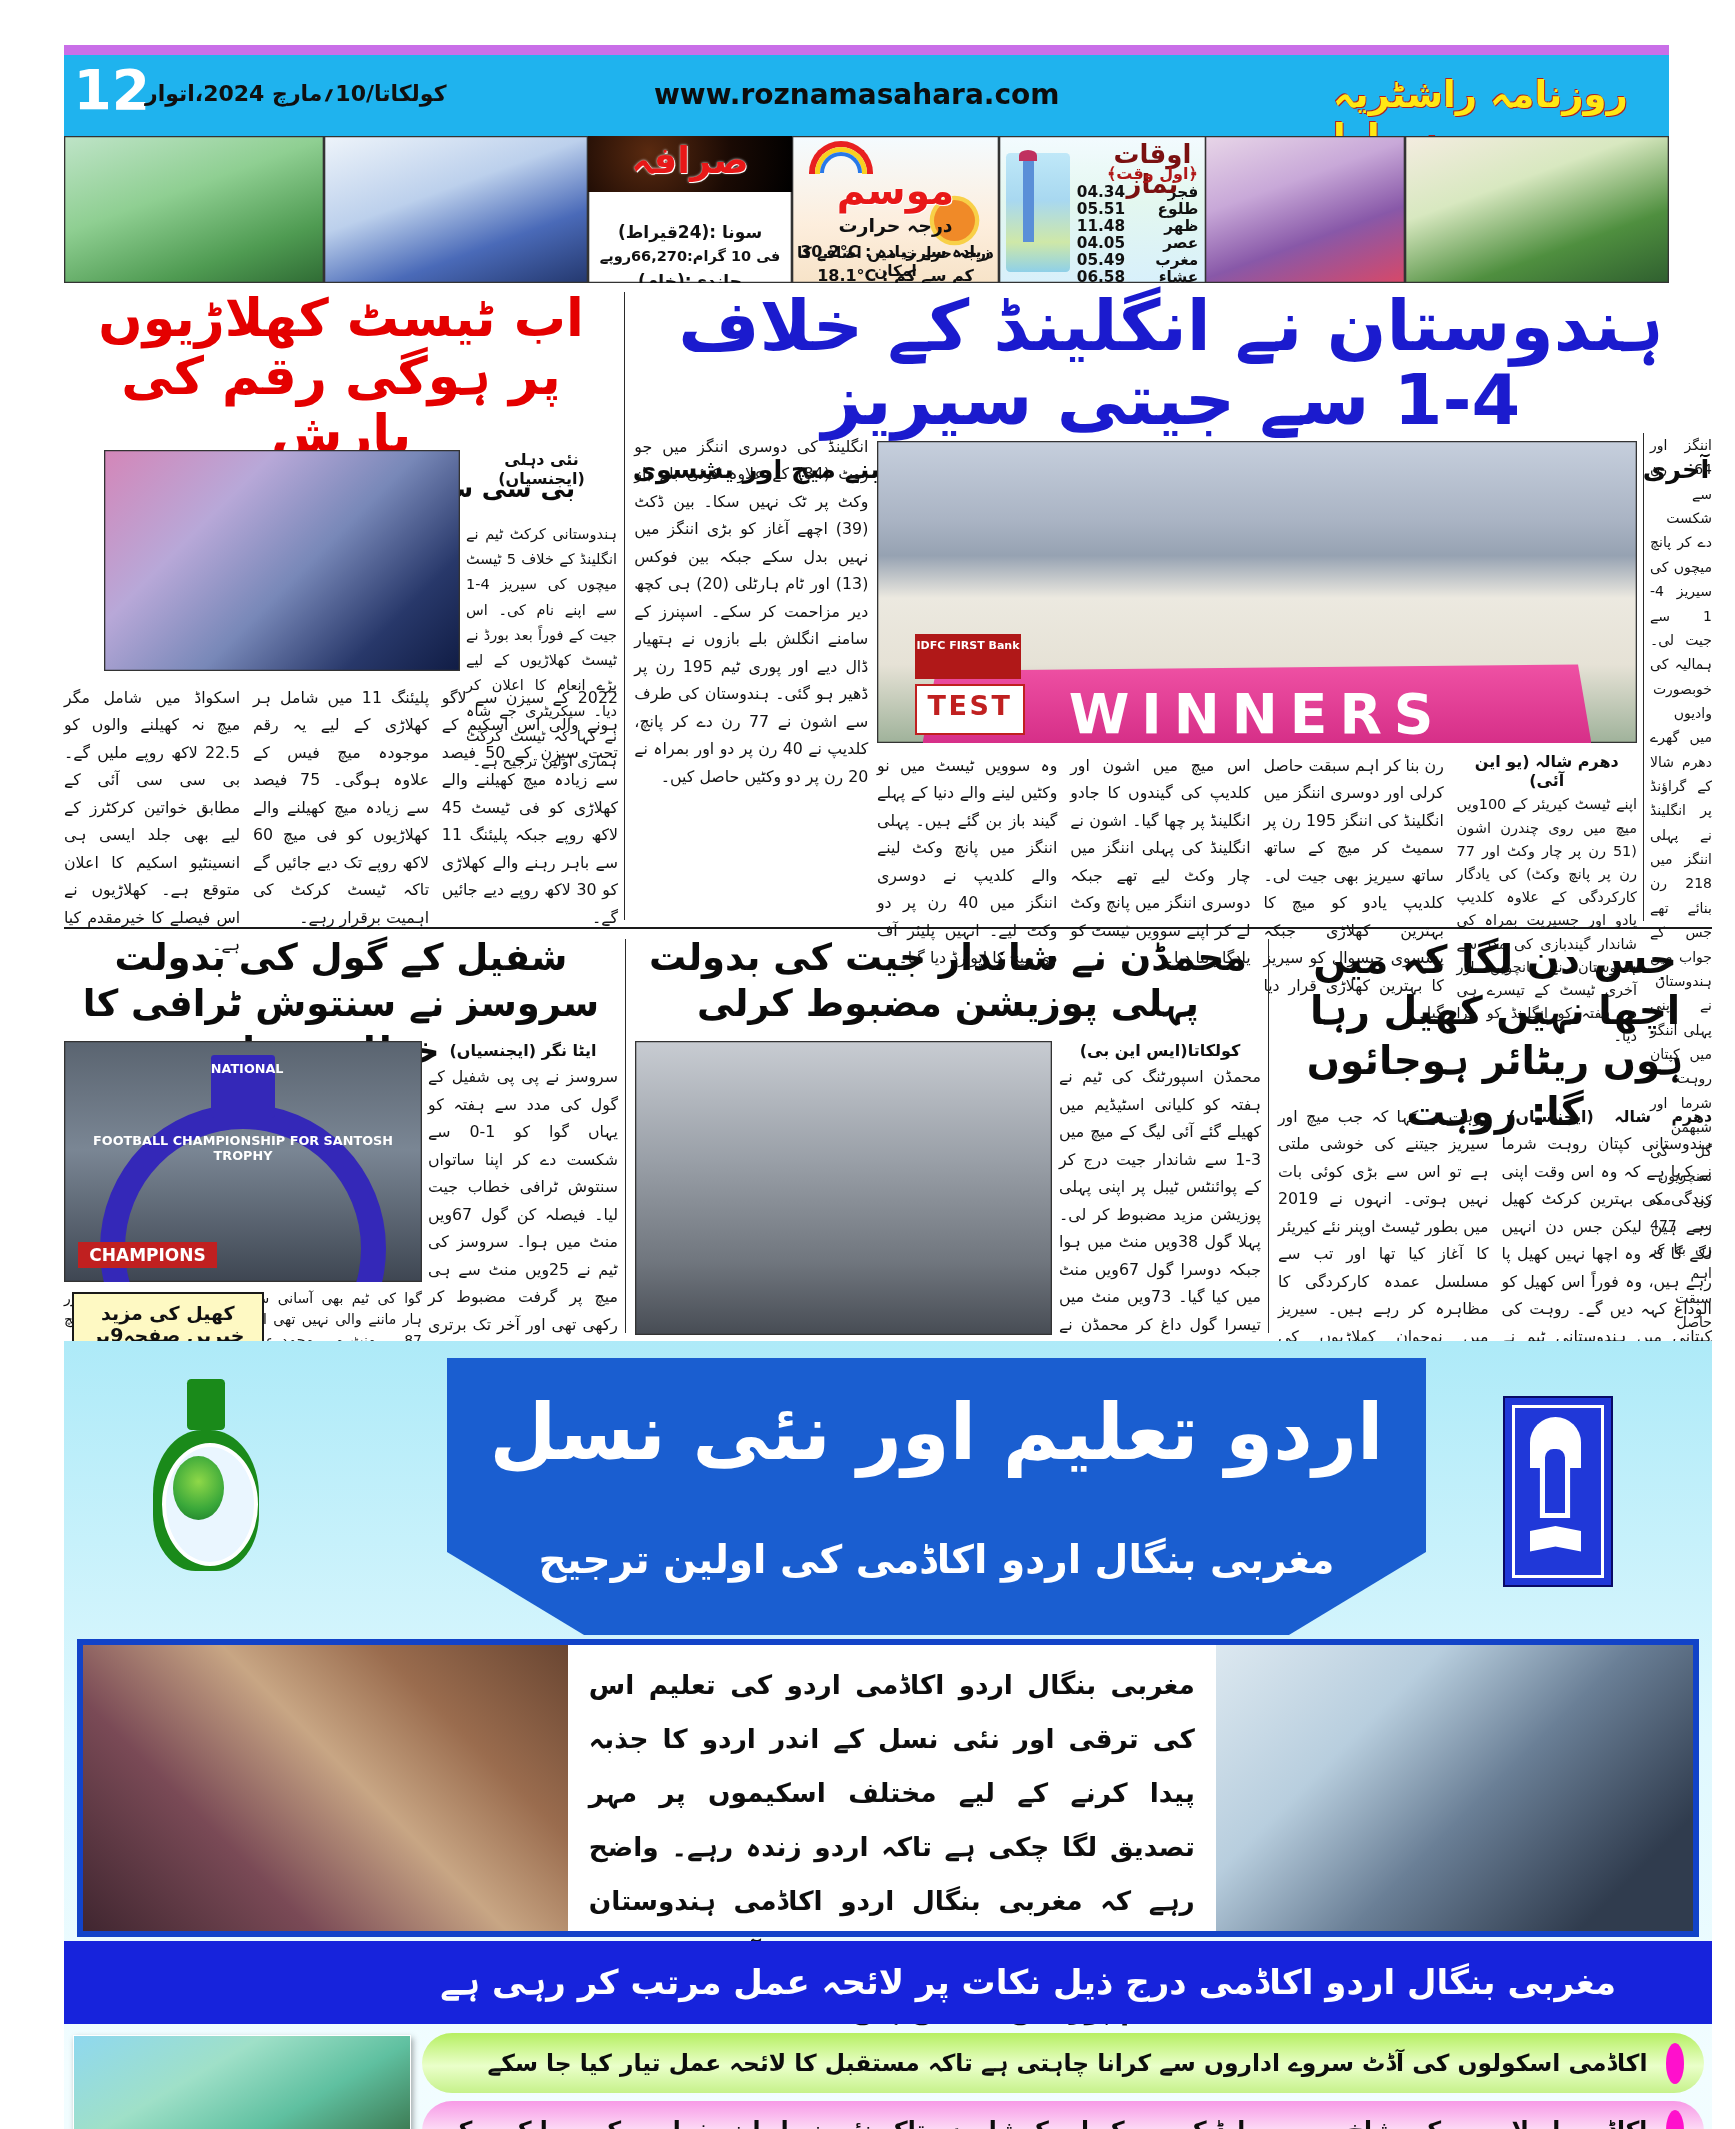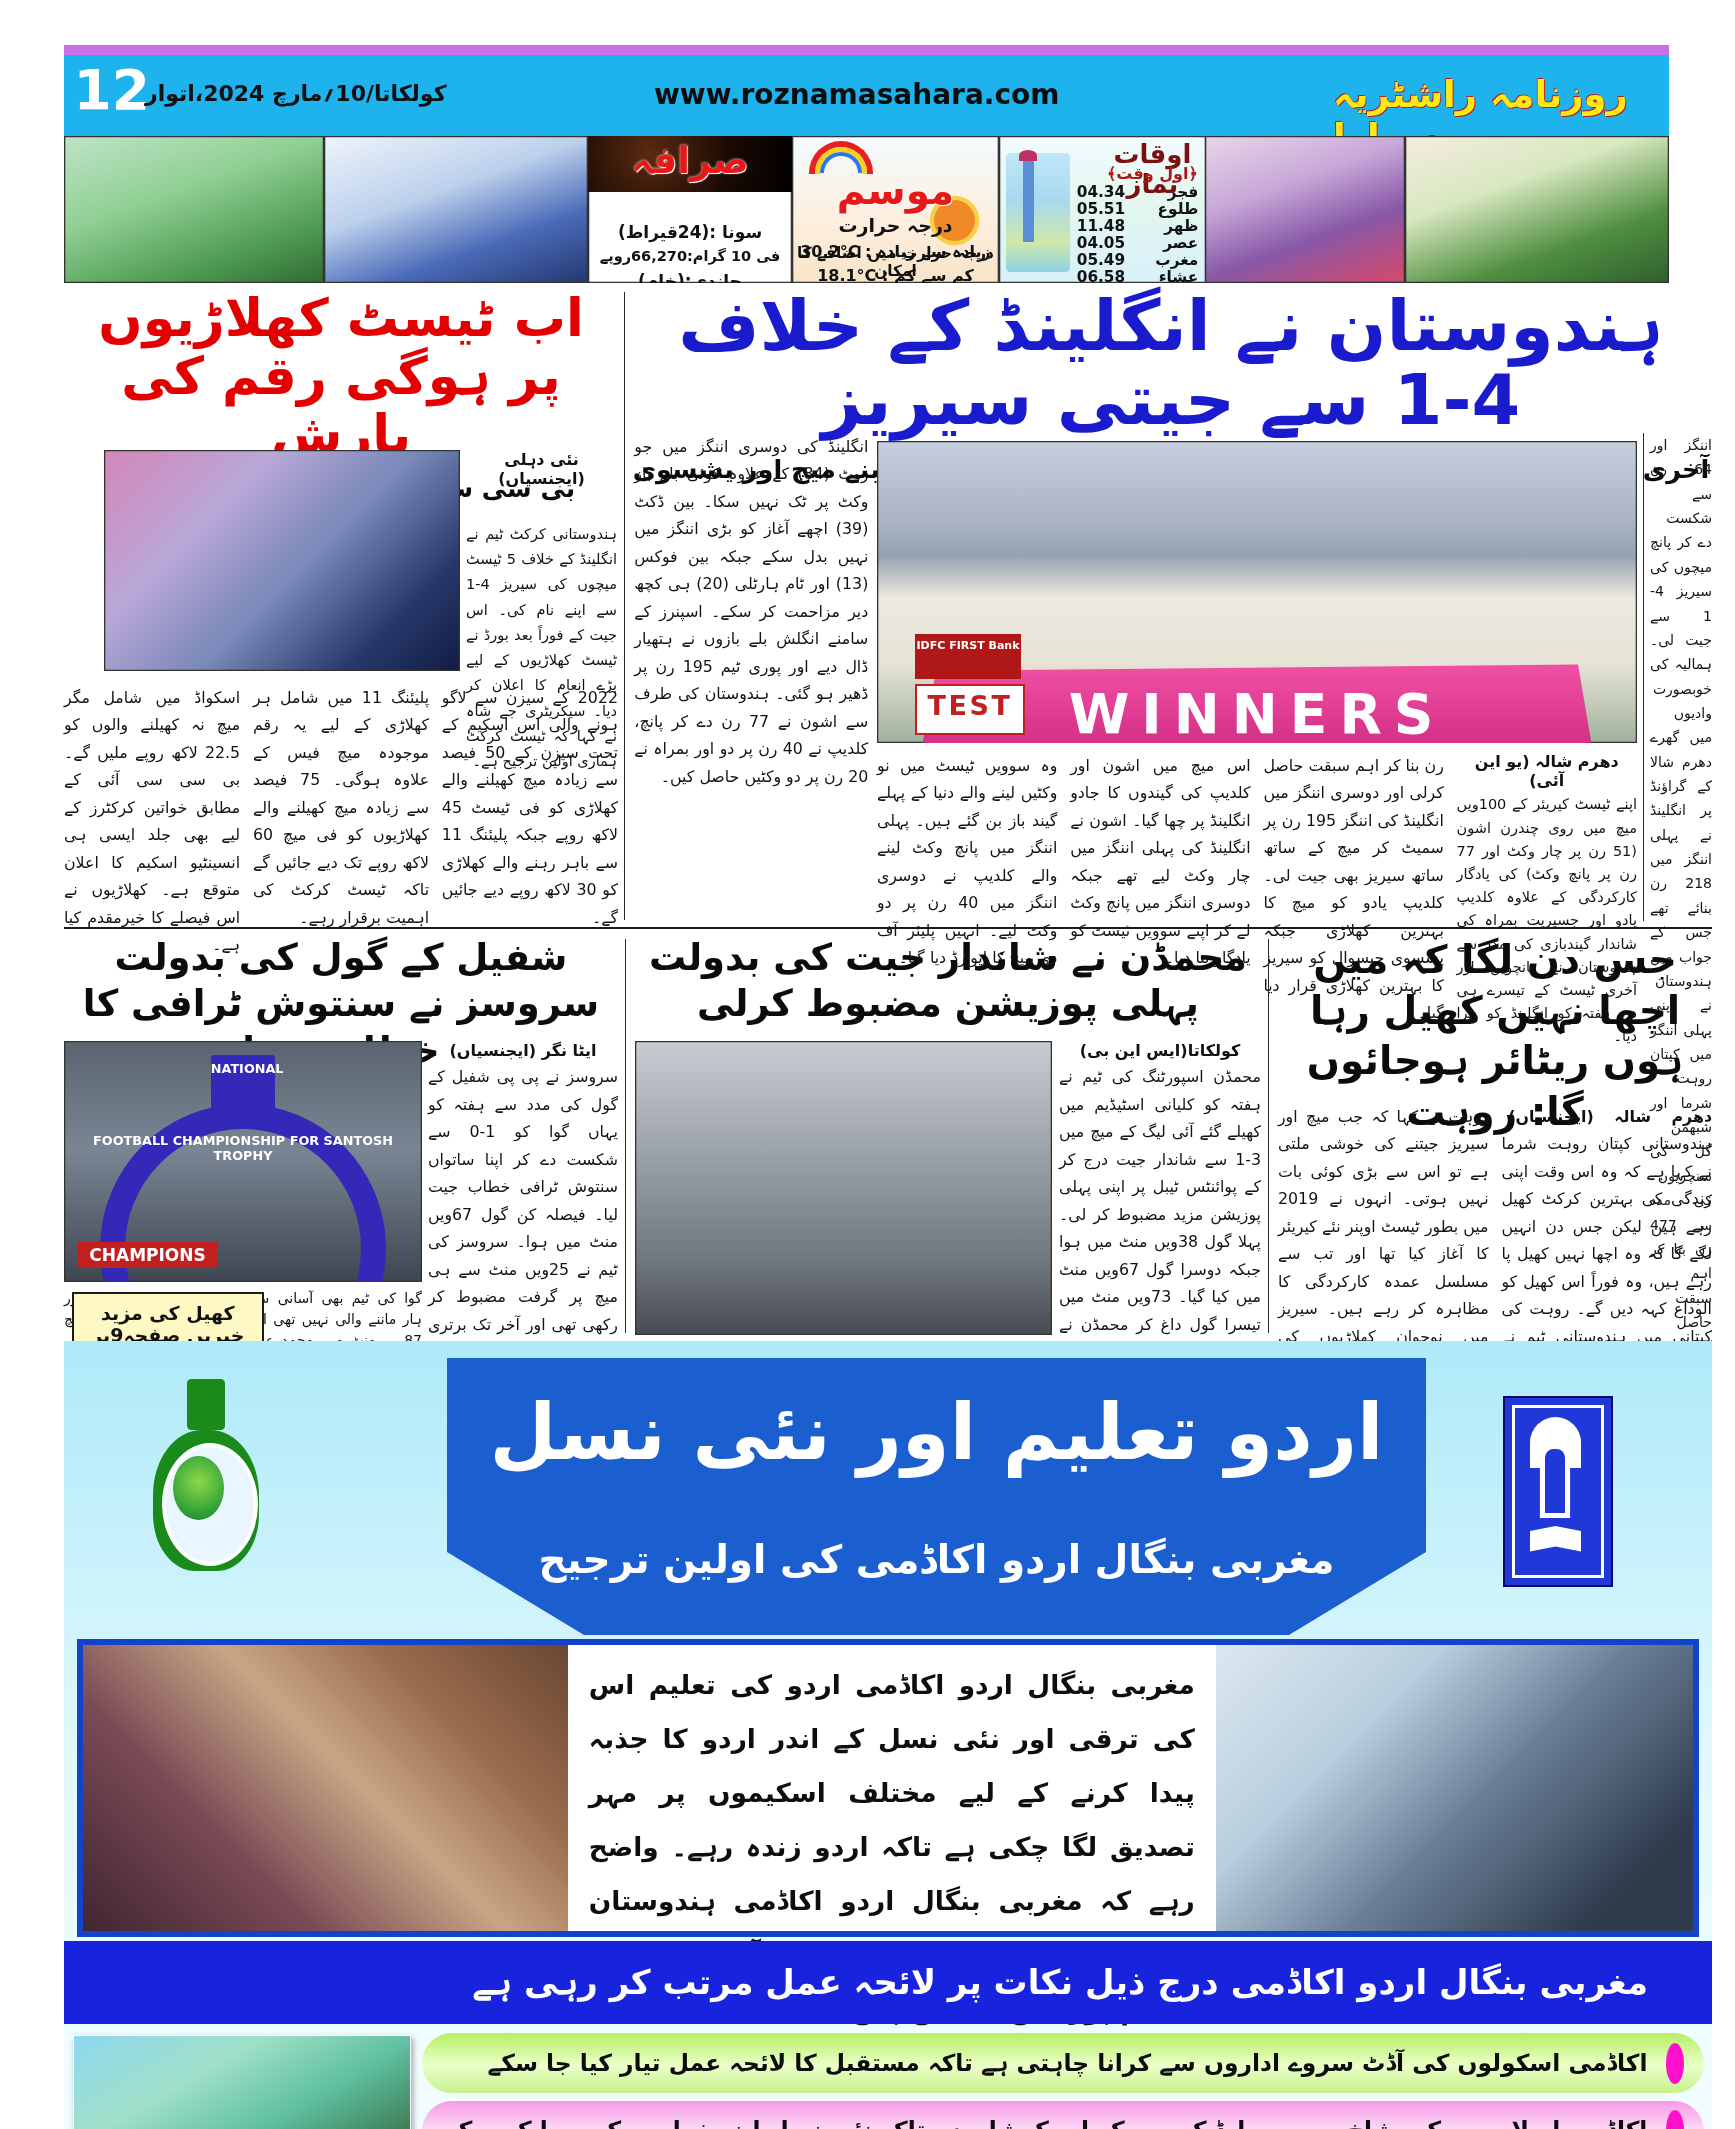--- a/index.html
+++ b/index.html
@@ -96,21 +96,21 @@
   .acad-logo{position:absolute;left:1439px;top:55px;width:106px;height:187px;background:#2038d8;border:2.6px solid #0a0a66;}
   .acad-logo-frame{position:absolute;left:6.8px;top:6.8px;width:86px;height:167px;border:3.4px solid #ffffff;}
   .acad-dome{position:absolute;left:25px;top:19px;width:51px;height:51px;background:#ffffff;border-radius:25.6px 25.6px 0 0;}
   .acad-fig{position:absolute;left:40px;top:51px;width:20.4px;height:64px;background:#2038d8;border-radius:8.5px 8.5px 0 0;box-shadow:0 0 0 5.1px #ffffff;}
   .acad-book{position:absolute;left:25px;top:128px;width:51px;height:25.6px;background:#ffffff;clip-path:polygon(0 20%,50% 0,100% 20%,100% 100%,50% 80%,0 100%);}
   .mid-strip{position:absolute;left:12.8px;top:298px;width:1622px;height:298px;background:#ffffff;border:6px solid #1243c8;box-sizing:border-box;display:flex;}
   .mid-photo-right{width:477px;height:100%;background:linear-gradient(135deg,#dce8f0 0%,#b8cede 30%,#6a7f96 55%,#303c4e 85%);}
   .mid-text{flex:1;padding:12.8px 21px;font-size:26.4px;font-weight:bold;line-height:2.05;text-align:justify;color:#0e0e0e;}
   .mid-photo-left{width:485px;height:100%;background:linear-gradient(225deg,#6a4632 0%,#9a6c4e 25%,#c8a684 45%,#7a4a56 70%,#402630 100%);}
   .blue-strip{position:absolute;left:0;top:600px;width:1648px;height:83px;background:#1723dc;color:#ffffff;
-      font-size:34px;font-weight:bold;line-height:83px;padding-right:64px;box-sizing:border-box;}
+      font-size:34px;font-weight:bold;line-height:83px;padding-right:96px;box-sizing:border-box;}
   .bld{position:absolute;left:8.5px;width:336px;height:170px;border:1.7px solid #ffffff;box-shadow:1.7px 2.6px 6px rgba(0,0,0,.35);}
   .bld1{top:694px;background:linear-gradient(150deg,#8fd8ef 0%,#9fe0c8 30%,#5fc0a0 55%,#3c7a52 80%,#274e35 100%);}
   .pills{position:absolute;left:358px;top:692px;width:1282px;}
   .pill{position:relative;height:60px;border-radius:31px;margin-bottom:7.7px;display:flex;align-items:center;
       padding:0 19.6px;box-sizing:border-box;}
   .pill-dot{width:18px;height:41px;border-radius:50%;background:#ff10cc;margin-inline-end:19px;flex:none;}
   .pill-text{flex:1;font-size:23.4px;font-weight:bold;color:#0d0d0d;text-align:right;line-height:1.15;}
   .g-green {background:linear-gradient(180deg,#b6ef62 0%,#eaffca 55%,#c6f18a 100%);}
   .g-pink  {background:linear-gradient(180deg,#f79ae6 0%,#fde4f8 55%,#f8bcec 100%);}
   .more-box{background:#fef9c3;border:2.1px solid #1a1a1a;font-size:19px;font-weight:bold;text-align:center;

